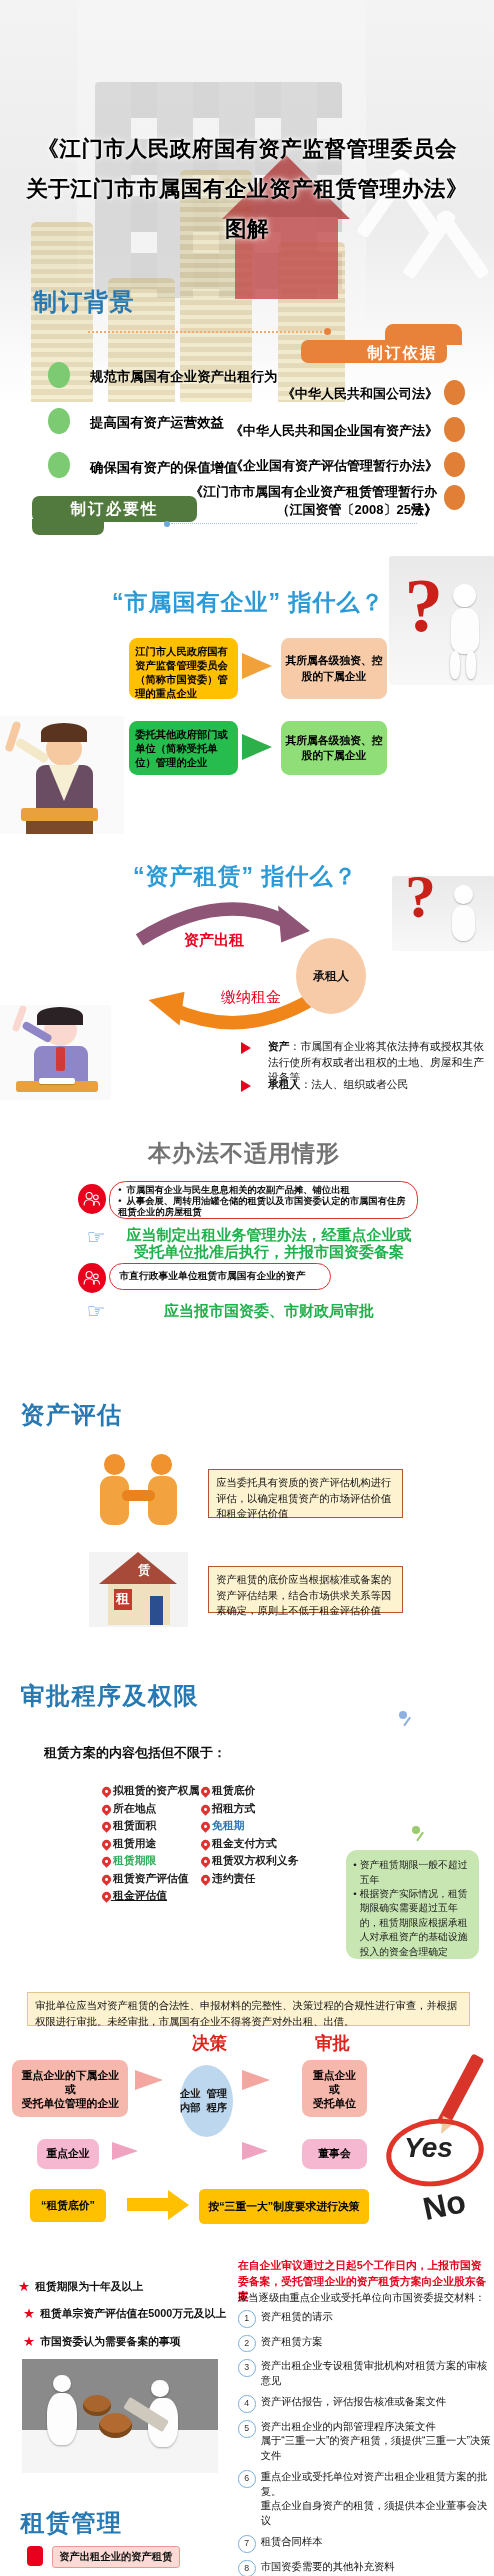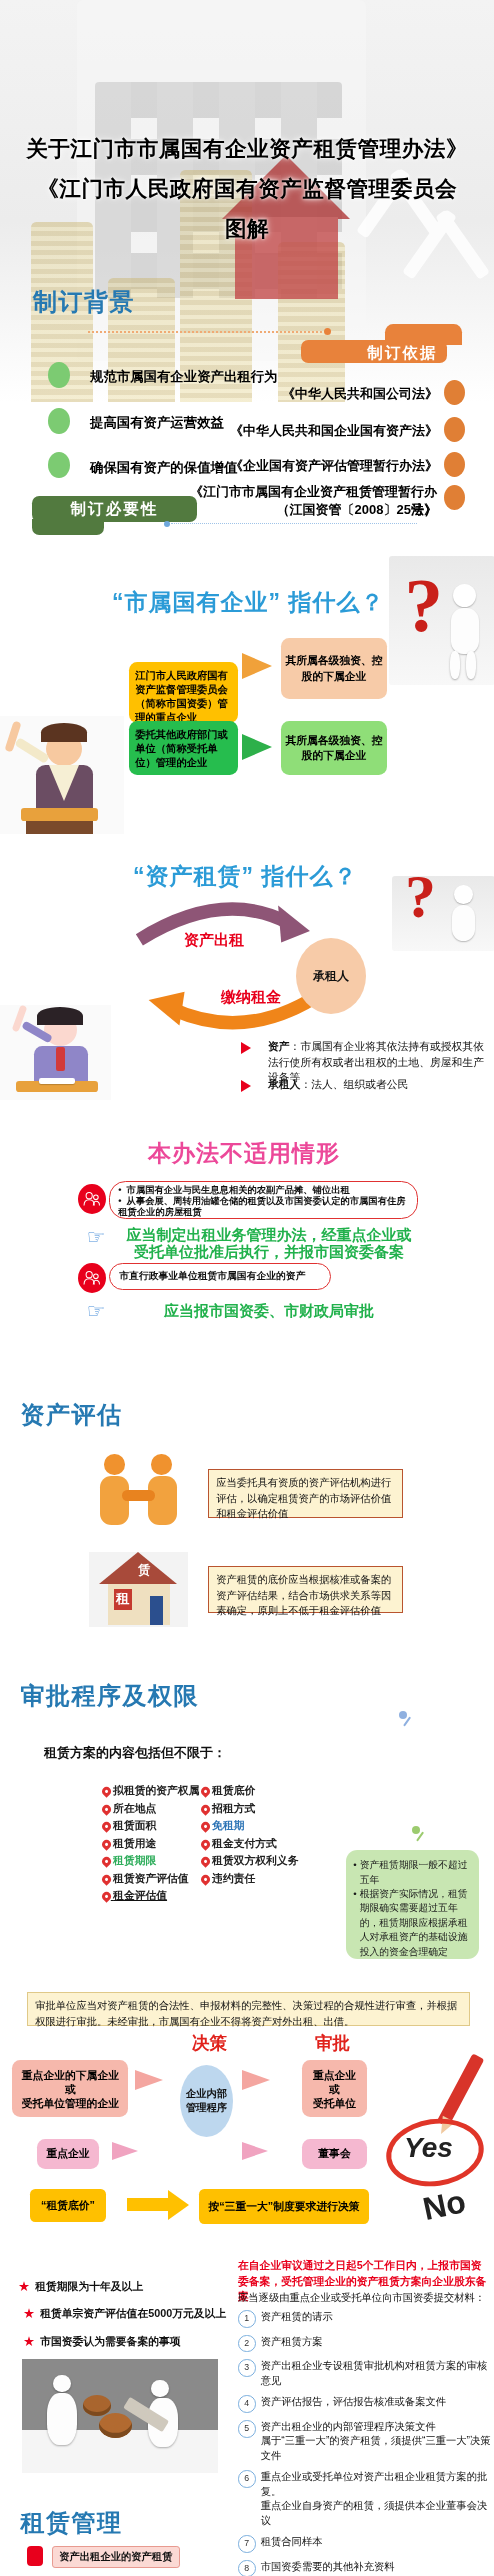--- a/index.html
+++ b/index.html
@@ -80,22 +80,22 @@
         <div class="wall"></div>
       </div>
     <div class="abs mchev" style="left:361px;top:144px;width:124px;height:155px;">
       <span style="left:15.5px;top:20.6px;transform:rotate(35deg);"></span>
         <span style="left:49px;top:20.6px;transform:rotate(-35deg);"></span>
       <span style="left:62px;top:62px;transform:rotate(35deg);"></span>
         <span style="left:95px;top:62px;transform:rotate(-35deg);"></span>
     </div>
   </div>
   <div class="abs title-blk">
+    <div class="l">《江门市人民政府国有资产监督管理委员会</div>
     <div class="l">关于江门市市属国有企业资产租赁管理办法》</div>
-    <div class="l">《江门市人民政府国有资产监督管理委员会</div>
     <div class="l">图解</div>
   </div>
 
   <div class="abs sec-h" style="left:33px;top:286px;">制订背景</div>
 
   <div class="abs dot-line-o" style="left:88px;top:331px;width:234px;"></div>
   <div class="abs" style="left:324px;top:328px;width:7.2px;height:7.2px;border-radius:50%;background:#e8823b;"></div>
   <div class="abs tab-orange" style="left:385px;top:324px;width:77px;height:20.6px;border-radius:8.2px 8.2px 0 0;"></div>
   <div class="abs tab-orange" style="left:301px;top:340px;width:146px;height:23px;border-radius:7.2px;text-align:right;padding:3.1px 9.3px 0 0;box-sizing:border-box;"><span>制订依据</span></div>
 
@@ -123,21 +123,21 @@
 
   <div class="abs q-title" style="left:112px;top:587px;">“市属国有企业” 指什么？</div>
   <div class="abs qfig" style="left:389px;top:556px;width:106px;height:129px;">
     <div class="qm" style="left:15.5px;top:5.2px;">?</div>
     <div class="head" style="left:64px;top:28px;"></div>
     <div class="bod" style="left:62px;top:52px;"></div>
     <div class="figw" style="left:61px;top:95px;width:10.3px;height:28px;"></div>
     <div class="figw" style="left:77px;top:95px;width:10.3px;height:28px;"></div>
   </div>
 
-  <div class="abs fbox" style="left:129px;top:662px;width:109px;height:61px;background:#ffc000;">江门市人民政府国有资产监督管理委员会（简称市国资委）管理的重点企业</div>
+  <div class="abs fbox" style="left:129px;top:638px;width:109px;height:61px;background:#ffc000;">江门市人民政府国有资产监督管理委员会（简称市国资委）管理的重点企业</div>
   <div class="abs tri-r" style="left:242px;top:653px;border-left:30px solid #f0a13a;"></div>
   <div class="abs fbox2" style="left:281px;top:638px;width:106px;height:61px;background:#f7cba8;">其所属各级独资、控股的下属企业</div>
 
   <div class="abs fbox" style="left:129px;top:721px;width:109px;height:54px;background:#26bd4e;">委托其他政府部门或单位（简称受托单位）管理的企业</div>
   <div class="abs tri-r" style="left:242px;top:734px;border-left:30px solid #2db04a;"></div>
   <div class="abs fbox2" style="left:281px;top:721px;width:106px;height:54px;background:#8fde78;">其所属各级独资、控股的下属企业</div>
 
   <div class="abs" style="left:0;top:716px;width:124px;height:118px;background:#fafafa;">
     <div class="abs" style="left:46px;top:15.5px;width:36px;height:34px;border-radius:50%;background:#f7c9a0;"></div>
     <div class="abs" style="left:41px;top:7.2px;width:46px;height:18.5px;border-radius:50% 50% 0 0;background:#5b3420;"></div>
@@ -159,21 +159,21 @@
   <svg class="abs" style="left:103px;top:891px;" width="268" height="149" viewBox="0 0 520 290">
     <path d="M 70 95 Q 230 -5 360 62" fill="none" stroke="#8e5576" stroke-width="26"></path>
     <polygon points="402,78 340,28 346,100" fill="#8e5576"></polygon>
     <path d="M 430 195 Q 280 298 130 228" fill="none" stroke="#f08519" stroke-width="26"></path>
     <polygon points="88,212 158,196 148,262" fill="#f08519"></polygon>
   </svg>
   <div class="abs" style="left:296px;top:938px;width:70px;height:76px;border-radius:50%;background:#f7cba8;display:flex;align-items:center;justify-content:center;font-size:12px;font-weight:700;">
       <span>承租人</span>
     </div>
   <div class="abs" style="left:184px;top:931px;font-size:15px;font-weight:800;color:#e8001c;">资产出租</div>
-  <div class="abs" style="left:221px;top:988px;font-size:15px;font-weight:700;color:#e8001c;">缴纳租金</div>
+  <div class="abs" style="left:221px;top:988px;font-size:15px;font-weight:400;color:#e8001c;">缴纳租金</div>
 
   <div class="abs" style="left:0;top:1005px;width:111px;height:95px;background:#fafafa;">
     <div class="abs" style="left:44px;top:9.3px;width:33px;height:32px;border-radius:50%;background:#fbd8cf;"></div>
     <div class="abs" style="left:37px;top:2.1px;width:46px;height:17.5px;border-radius:50% 50% 0 0;background:#2b2226;"></div>
     <div class="abs" style="left:15.5px;top:0;width:7.2px;height:27px;border-radius:4.1px;background:#fbd8cf;transform:rotate(20deg);"></div>
     <div class="abs" style="left:20.6px;top:23px;width:32px;height:8.2px;border-radius:4.1px;background:#8f86c8;transform:rotate(30deg);"></div>
     <div class="abs" style="left:34px;top:41px;width:54px;height:36px;border-radius:8.2px 8.2px 0 0;background:#8f86c8;"></div>
     <div class="abs" style="left:56px;top:42px;width:9.3px;height:24px;background:#d23a3a;border-radius:2.1px;"></div>
     <div class="abs" style="left:15.5px;top:76px;width:82px;height:11.3px;border-radius:3.1px;background:#e8a13c;"></div>
     <div class="abs" style="left:39px;top:73px;width:36px;height:6.2px;background:#fff;border-radius:2.1px;box-shadow:0 1px 1px rgba(0,0,0,.2);"></div>
@@ -181,21 +181,21 @@
 
   <div class="abs" style="left:241px;top:1042px;width:0;height:0;border-top:6.2px solid transparent;border-bottom:6.2px solid transparent;border-left:10.3px solid #e8001c;"></div>
   <div class="abs" style="left:268px;top:1039px;width:222px;font-size:10.8px;line-height:15.5px;color:#111;">
     <span class="bold">资产</span><span>：市属国有企业将其依法持有或授权其依法行使所有权或者出租权的土地、房屋和生产设备等</span>
   </div>
   <div class="abs" style="left:241px;top:1080px;width:0;height:0;border-top:6.2px solid transparent;border-bottom:6.2px solid transparent;border-left:10.3px solid #e8001c;"></div>
   <div class="abs" style="left:268px;top:1077px;width:222px;font-size:10.8px;line-height:15.5px;color:#111;">
     <span class="bold">承租人</span><span>：法人、组织或者公民</span>
   </div>
 
-  <div class="abs q-title" style="left:148px;top:1138px;color:#ec4899;">本办法不适用情形</div>
+  <div class="abs q-title" style="left:148px;top:1138px;color:#737373;">本办法不适用情形</div>
 
   <div class="abs redcirc" style="left:78px;top:1184px;width:28px;height:30px;">
     <svg width="17.5" height="15.5" viewBox="0 0 34 30">
         <circle cx="12" cy="9" r="6" fill="none" stroke="#fff" stroke-width="2"></circle>
         <path d="M2 28 Q2 17 12 17 Q22 17 22 28" fill="none" stroke="#fff" stroke-width="2"></path>
         <circle cx="25" cy="12" r="4.5" fill="none" stroke="#fff" stroke-width="2"></circle>
         <path d="M20 28 Q21 20 25 20 Q32 20 32 28" fill="none" stroke="#fff" stroke-width="2"></path>
       </svg>
   </div>
   <div class="abs pillbox" style="left:109px;top:1181px;width:309px;height:38px;padding:3.1px 8.2px;">
@@ -285,21 +285,21 @@
 
   <div class="abs" style="left:192px;top:2031px;font-size:17.5px;font-weight:800;color:#e0221c;">决策</div>
   <div class="abs" style="left:315px;top:2031px;font-size:17.5px;font-weight:800;color:#e0221c;">审批</div>
 
   <div class="abs fbox2" style="left:12.4px;top:2060px;width:116px;height:57px;background:#f6b8ac;flex-direction:column;line-height:14px;">
     <span>重点企业的下属企业</span>
       <span>或</span>
       <span>受托单位管理的企业</span>
   </div>
   <div class="abs tri-r" style="left:135px;top:2070px;border-top-width:10.3px;border-bottom-width:10.3px;border-left:28px solid #f4a6a0;"></div>
-  <div class="abs" style="left:180px;top:2065px;width:53px;height:72px;border-radius:50%;background:#bdd7ee;display:flex;flex-direction:column;align-items:center;justify-content:center;font-size:10.3px;font-weight:700;line-height:14.4px;">
+  <div class="abs" style="left:180px;top:2065px;width:53px;height:72px;border-radius:50%;background:#bdd7ee;display:flex;flex-direction:row;align-items:center;justify-content:center;font-size:10.3px;font-weight:700;line-height:14.4px;">
     <span>企业内部</span>
       <span>管理程序</span>
   </div>
   <div class="abs tri-r" style="left:242px;top:2070px;border-top-width:10.3px;border-bottom-width:10.3px;border-left:28px solid #f4a6a0;"></div>
   <div class="abs fbox2" style="left:302px;top:2060px;width:65px;height:57px;background:#f6b8ac;flex-direction:column;line-height:14px;">
     <span>重点企业</span>
       <span>或</span>
       <span>受托单位</span>
   </div>
   <div class="abs fbox2" style="left:37px;top:2139px;width:62px;height:30px;background:#f5b8d0;">重点企业</div>

